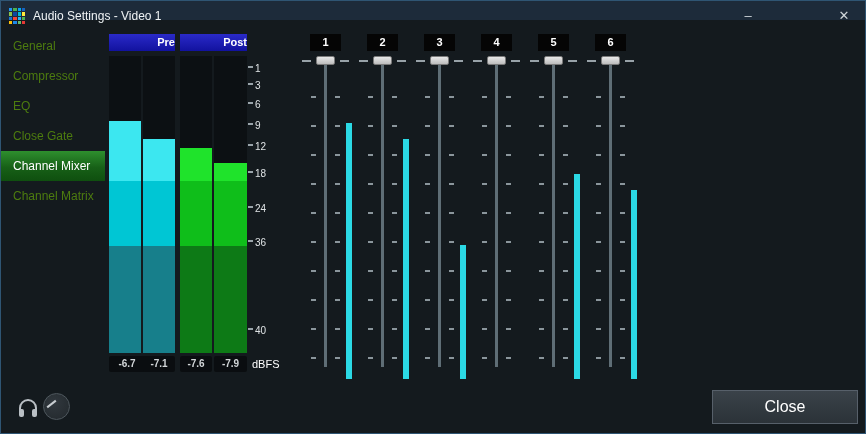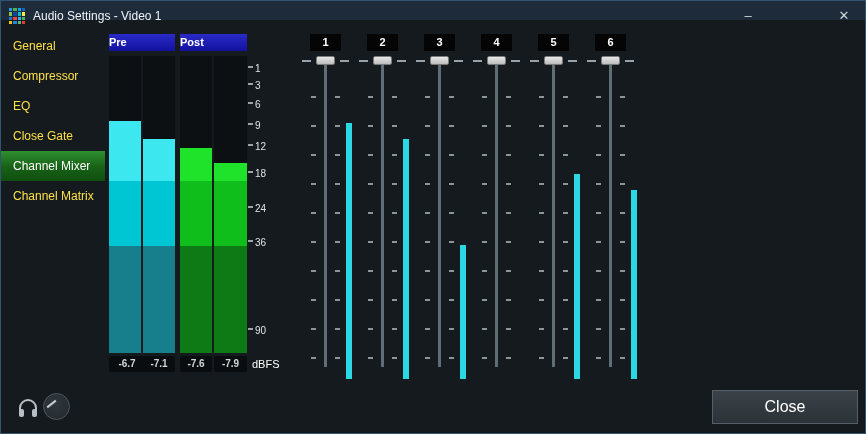--- a/index.html
+++ b/index.html
@@ -9,25 +9,25 @@
   .titlebar{position:absolute;left:0;top:0;width:866px;height:19px;background:#1d2b3a;}
   .app-icon{position:absolute;left:8px;top:7px;width:16px;height:16px;display:grid;grid-template-columns:repeat(4,1fr);grid-template-rows:repeat(4,1fr);gap:1px;}
   .app-icon i{display:block;}
   .title-text{position:absolute;left:32px;top:0;height:30px;line-height:30px;font-size:12px;color:#eef2f4;}
   .win-btn{position:absolute;top:0;width:46px;height:30px;line-height:30px;text-align:center;color:#cfd6da;font-size:13px;cursor:default;}
   .win-btn.min{right:96px;}
   .win-btn.close{right:0;}
 
   
   .sidebar{position:absolute;left:0;top:30px;width:104px;bottom:0;}
-  .sidebar-item{height:30px;line-height:30px;padding-left:12px;font-size:12px;color:#fde047;cursor:default;}
+  .sidebar-item{height:30px;line-height:30px;padding-left:12px;font-size:12px;color:#4d7c0f;cursor:default;}
   .sidebar-item.selected{background:linear-gradient(180deg,#2e8f2e 0%,#176017 55%,#0f4f0f 100%);color:#ffffff;padding-left:12px;}
 
   
-  .bus-label{position:absolute;top:33px;height:17px;line-height:17px;text-align:left;font-size:11px;font-weight:bold;color:#ffffff;background:linear-gradient(180deg,#2a2ac9 0%,#12129e 100%);}
+  .bus-label{position:absolute;top:33px;height:17px;line-height:17px;text-align:right;font-size:11px;font-weight:bold;color:#ffffff;background:linear-gradient(180deg,#2a2ac9 0%,#12129e 100%);}
   .bus-label.pre{left:108px;width:66px;}
   .bus-label.post{left:179px;width:67px;}
 
   
   .vu{position:absolute;top:55px;height:297px;background:#0c1013;}
   .vu-grad{position:absolute;inset:0;}
   .vu.pre .vu-grad{background:linear-gradient(180deg,var(--pre-bright,#3ce7f0) 0%,var(--pre-bright,#3ce7f0) 42%,var(--pre-mid,#00c6d4) 42%,var(--pre-mid,#00c6d4) 64%,var(--pre-dark,#177f8b) 64%,var(--pre-dark,#177f8b) 100%);}
   .vu.post .vu-grad{background:linear-gradient(180deg,var(--post-bright,#1fe32b) 0%,var(--post-bright,#1fe32b) 42%,var(--post-mid,#0fbe1a) 42%,var(--post-mid,#0fbe1a) 64%,var(--post-dark,#0d7a16) 64%,var(--post-dark,#0d7a16) 100%);}
   .vu-cover{position:absolute;left:0;top:0;width:100%;height:100%;background:#0c1013;}
 
@@ -143,21 +143,21 @@
   <div class="scale-item" style="top:202px">
       <i class="tickline"></i>
       <span class="scale-label">24</span>
     </div>
   <div class="scale-item" style="top:236px">
       <i class="tickline"></i>
       <span class="scale-label">36</span>
     </div>
   <div class="scale-item" style="top:324px">
       <i class="tickline"></i>
-      <span class="scale-label">90</span>
+      <span class="scale-label">40</span>
     </div>
 
   <div class="readout" style="left:108px;width:36px">-6.7</div>
   <div class="readout" style="left:142px;width:32px">-7.1</div>
   <div class="readout" style="left:179px;width:32px">-7.6</div>
   <div class="readout" style="left:213px;width:33px">-7.9</div>
   <div class="dbfs">dBFS</div>
 
   <div class="strip" style="left:296px">
     <div class="ch-header">1</div>

